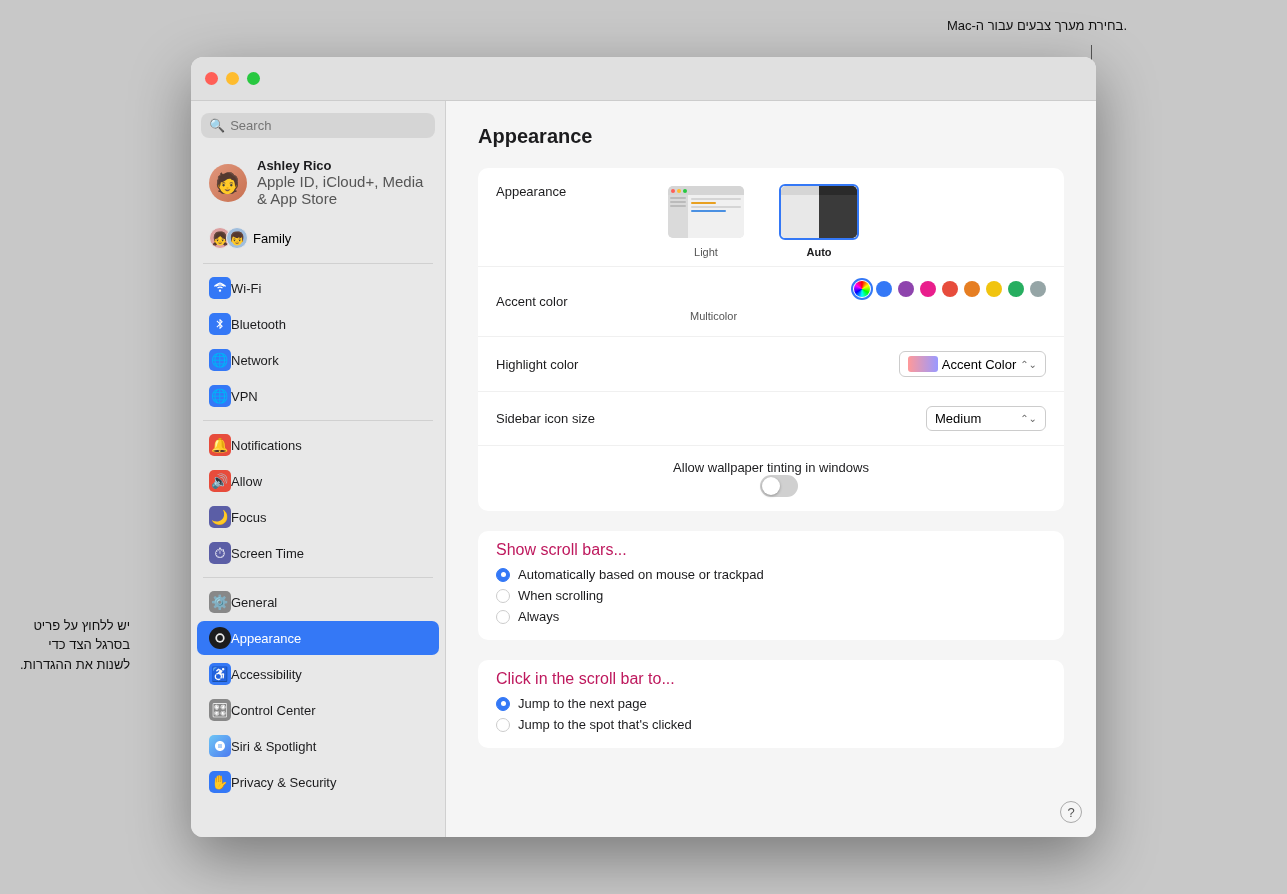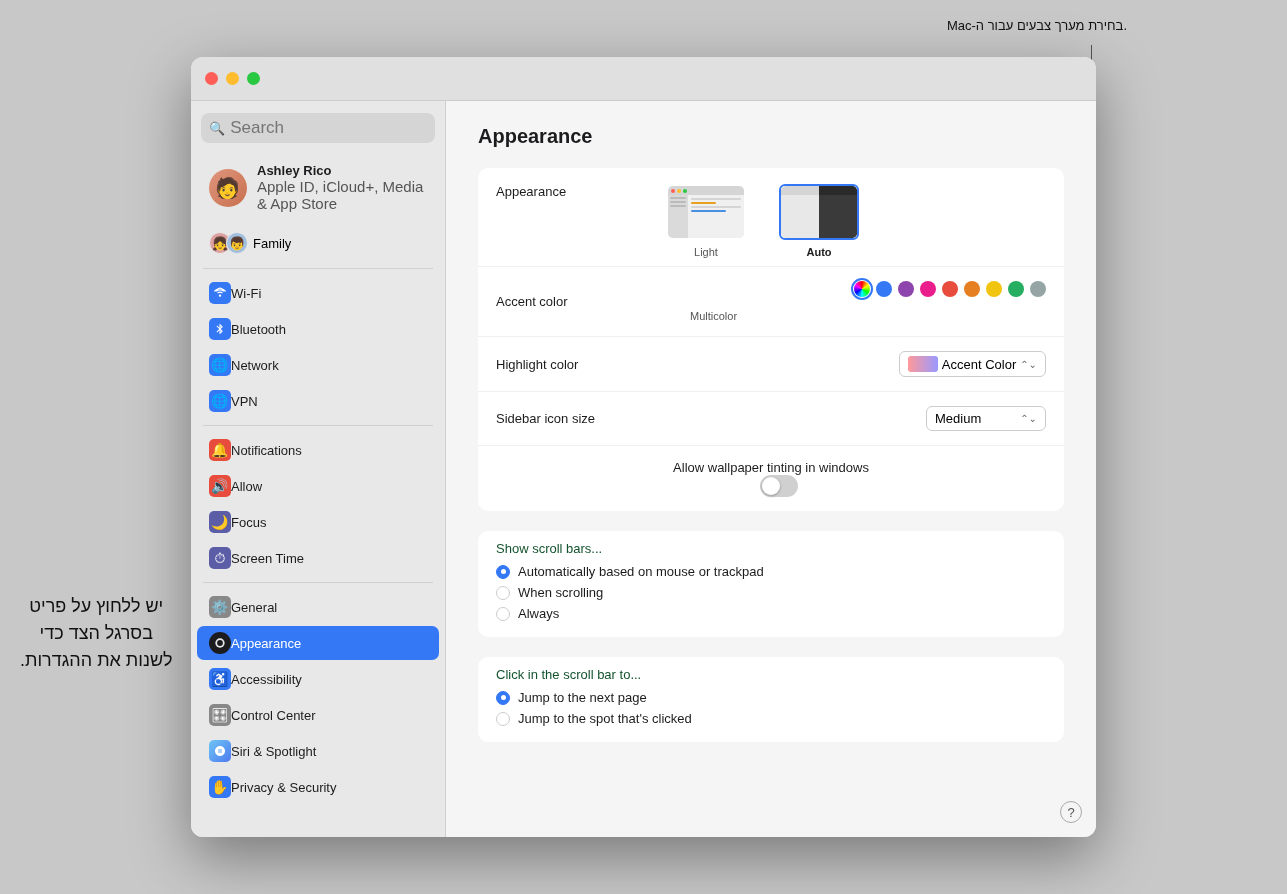--- a/index.html
+++ b/index.html
@@ -29,24 +29,24 @@
       right: 195px;
       width: 1px;
       height: 60px;
       background: #555;
     }
 
     .annotation-left {
       position: absolute;
       left: 20px;
       bottom: 220px;
-      font-size: 18px;
+      font-size: 13px;
       color: #111;
       direction: rtl;
-      text-align: center;
+      text-align: right;
       line-height: 1.5;
     }
     .annotation-line-left {
       position: absolute;
       left: 215px;
       bottom: 242px;
       width: 140px;
       height: 1px;
       background: #555;
     }
@@ -110,21 +110,21 @@
       padding: 5px 8px;
       gap: 5px;
     }
     .search-icon-wrap {
       color: #888;
       font-size: 13px;
     }
     .search-input {
       border: none;
       background: transparent;
-      font-size: 17px;
+      font-size: 13px;
       color: #a16207;
       outline: none;
       width: 100%;
     }
 
     .sidebar-item {
       display: flex;
       align-items: center;
       padding: 6px 12px;
       cursor: pointer;
@@ -339,22 +339,22 @@
       height: 16px;
       border-radius: 3px;
       background: linear-gradient(to right, #ff9999, #9999ff);
     }
 
     
     .radio-group {
       padding: 10px 18px;
     }
     .radio-group-label {
-      font-size: 13px;
-      color: #14532d;
+      font-size: 16px;
+      color: #be185d;
       margin-bottom: 8px;
     }
     .radio-item {
       display: flex;
       align-items: center;
       gap: 8px;
       margin-bottom: 6px;
       cursor: pointer;
     }
     .radio-btn {

